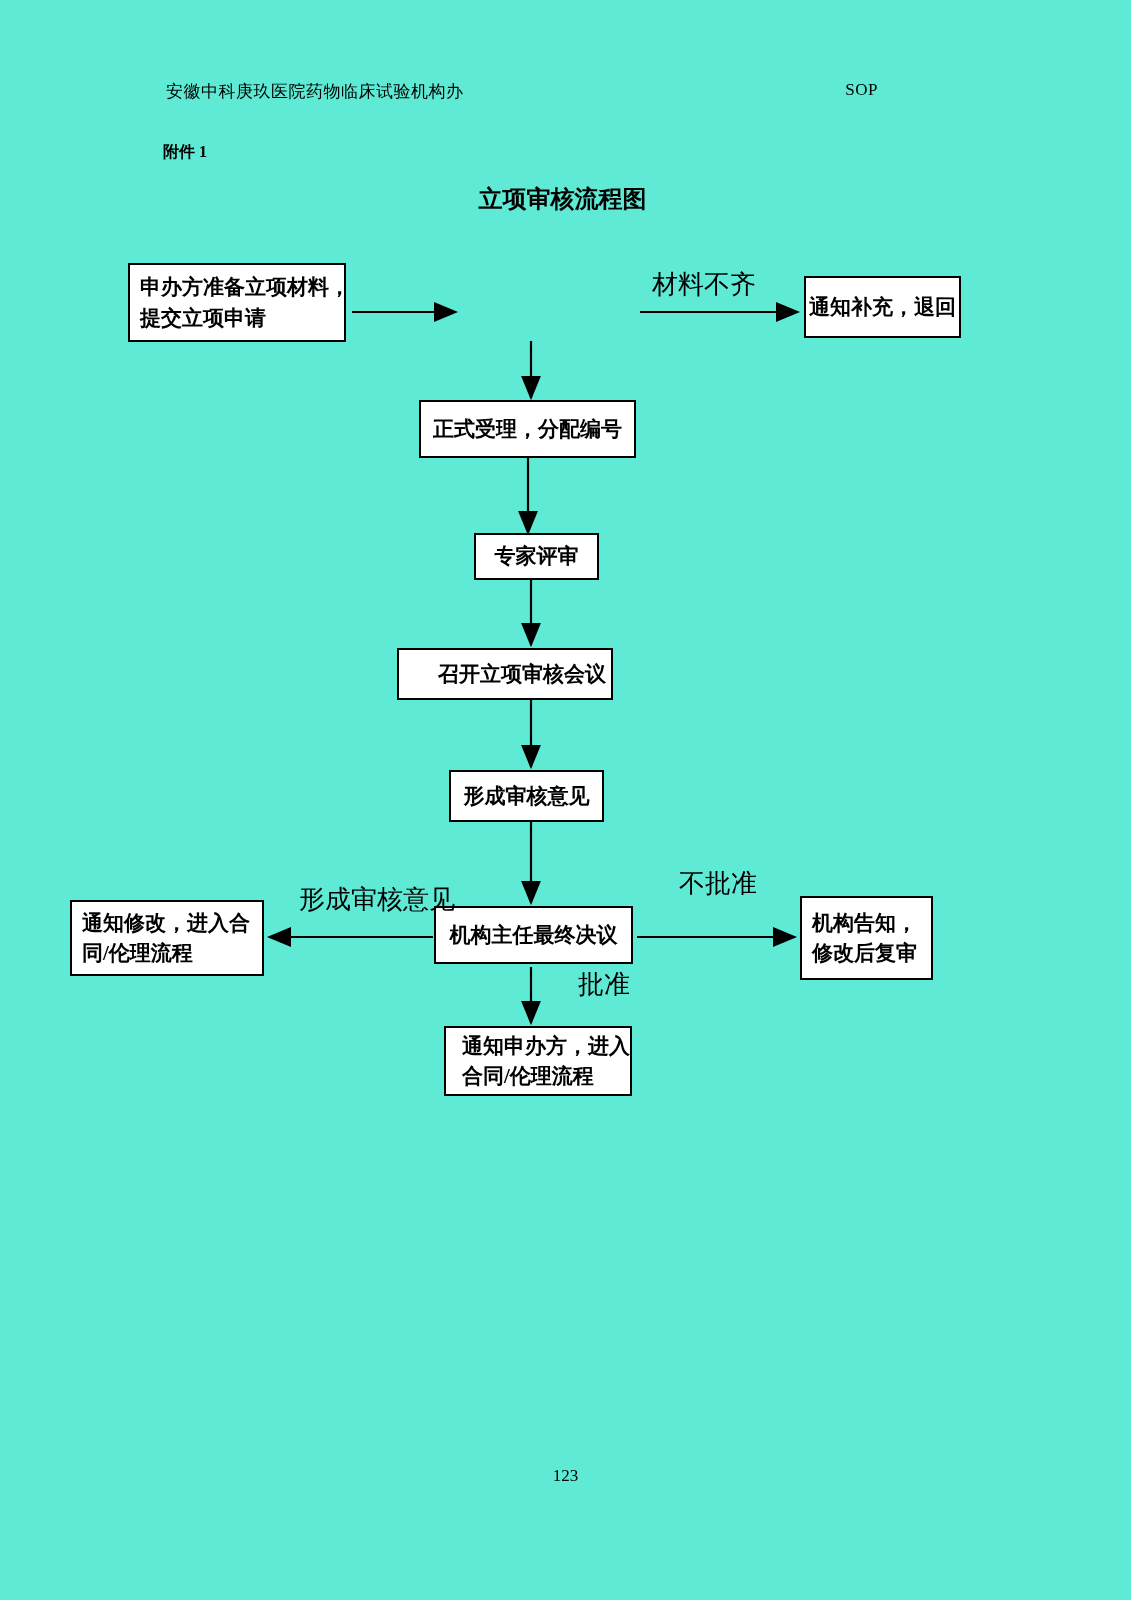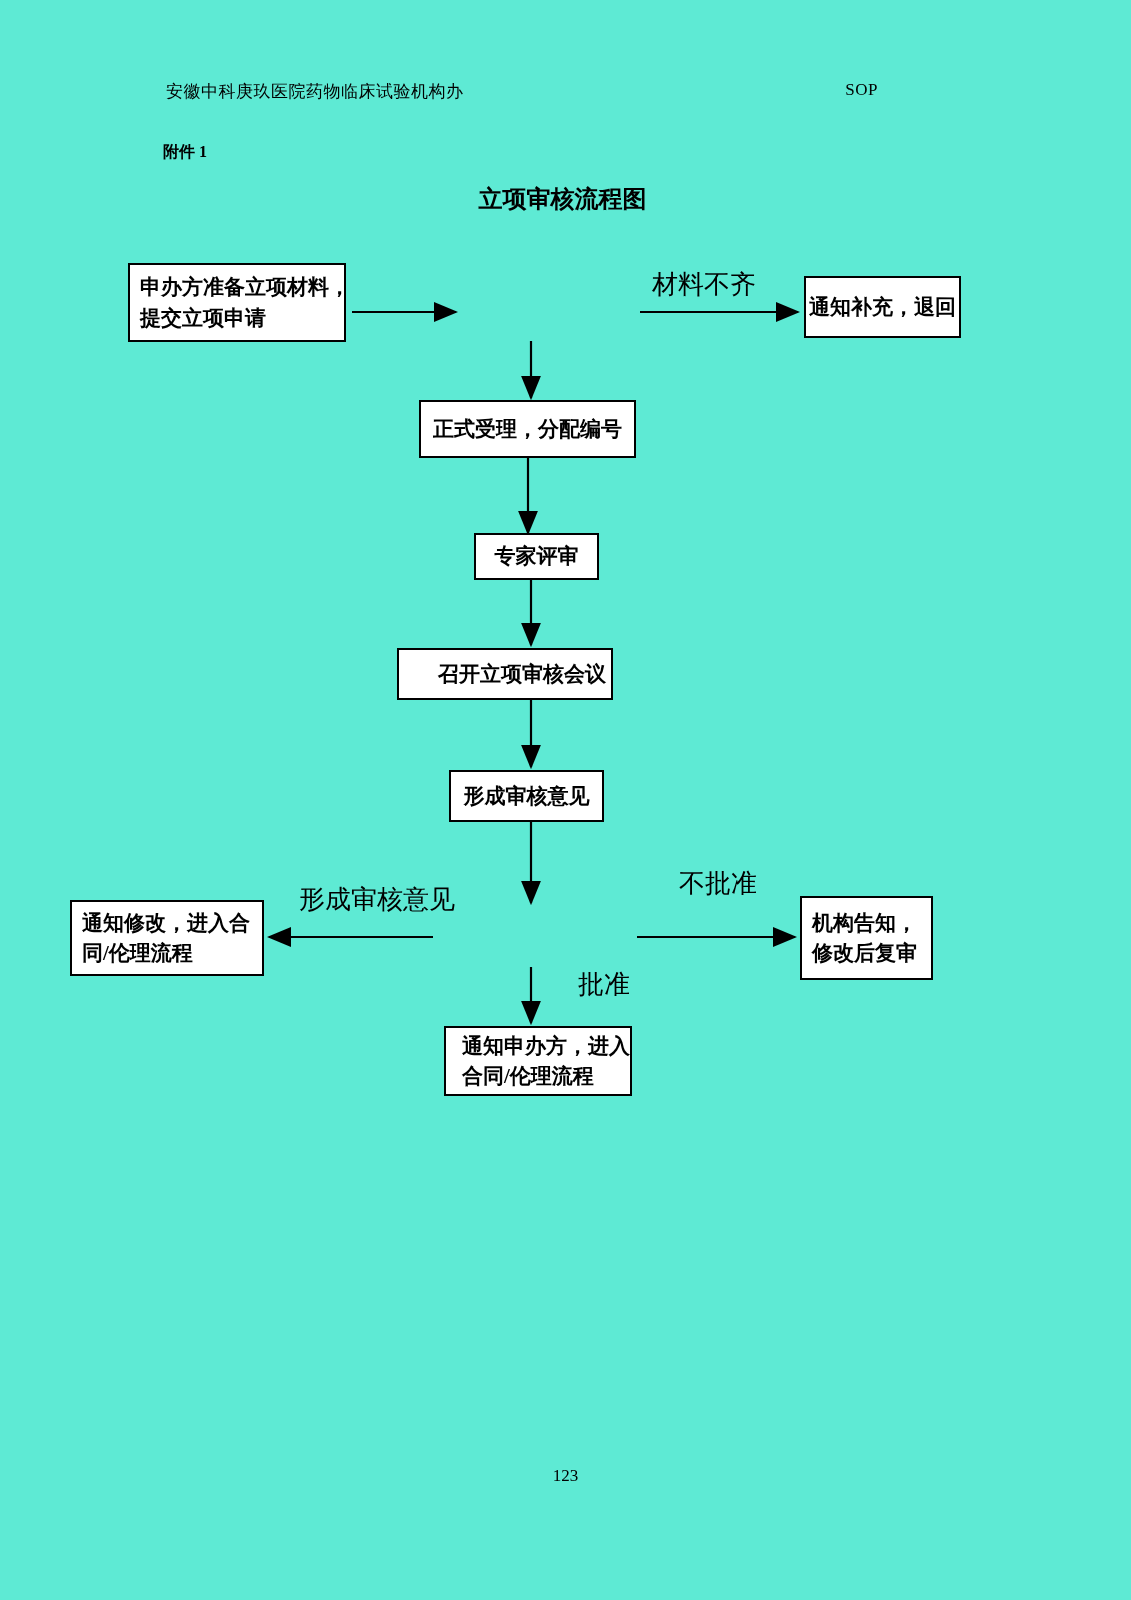--- a/index.html
+++ b/index.html
@@ -157,20 +157,23 @@
     </div>
 
     <div class="node center" style="left:397px; top:648px; width:216px; height:52px;padding-left:44px;">
       <span class="ln">召开立项审核会议</span>
     </div>
 
     <div class="node center" style="left:449px; top:770px; width:155px; height:52px;">
       <span class="ln">形成审核意见</span>
     </div>
 
+    <div class="node center" style="left:434px; top:906px; width:199px; height:58px;">
+      <span class="ln">机构主任最终决议</span>
+    </div>
 
     <div class="node left" style="left:70px; top:900px; width:194px; height:76px;">
       <span class="ln">通知修改，进入合</span>
       <span class="ln">同/伦理流程</span>
     </div>
 
     <div class="node left" style="left:800px; top:896px; width:133px; height:84px;">
       <span class="ln">机构告知，</span>
       <span class="ln">修改后复审</span>
     </div>

